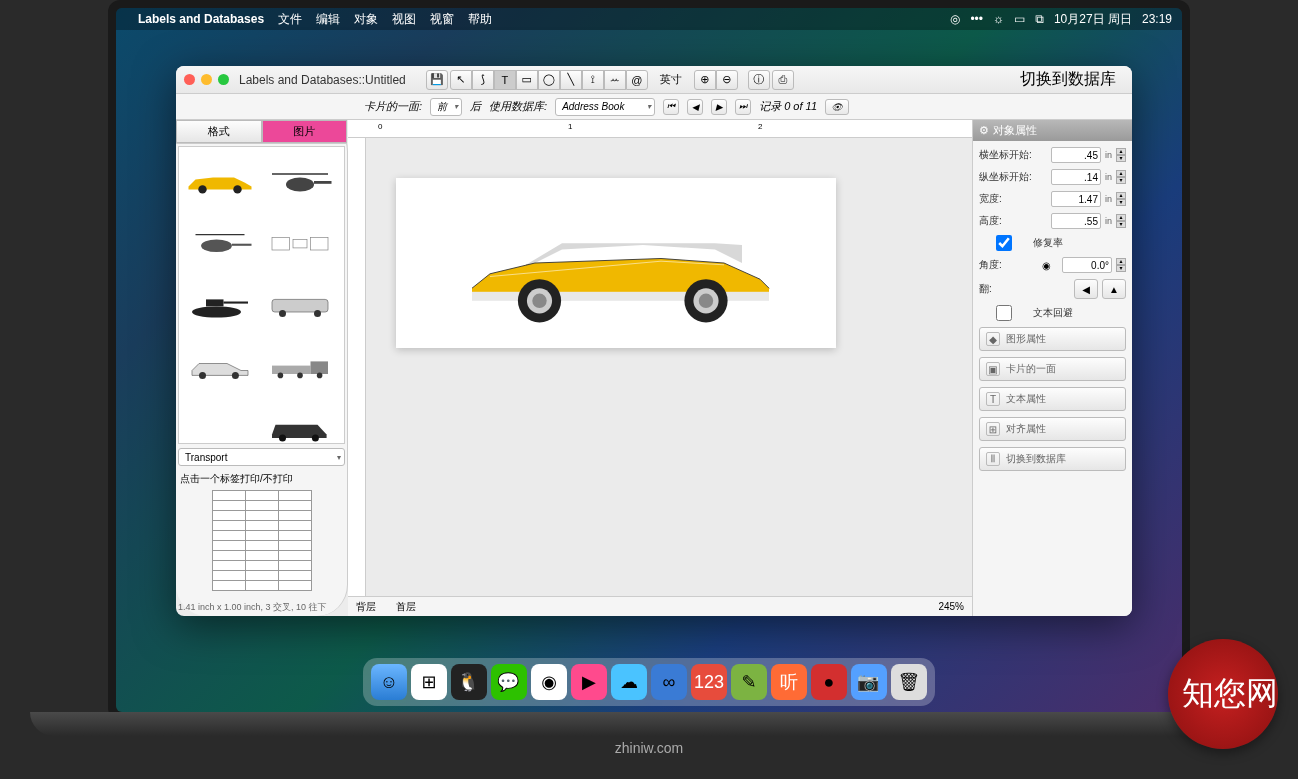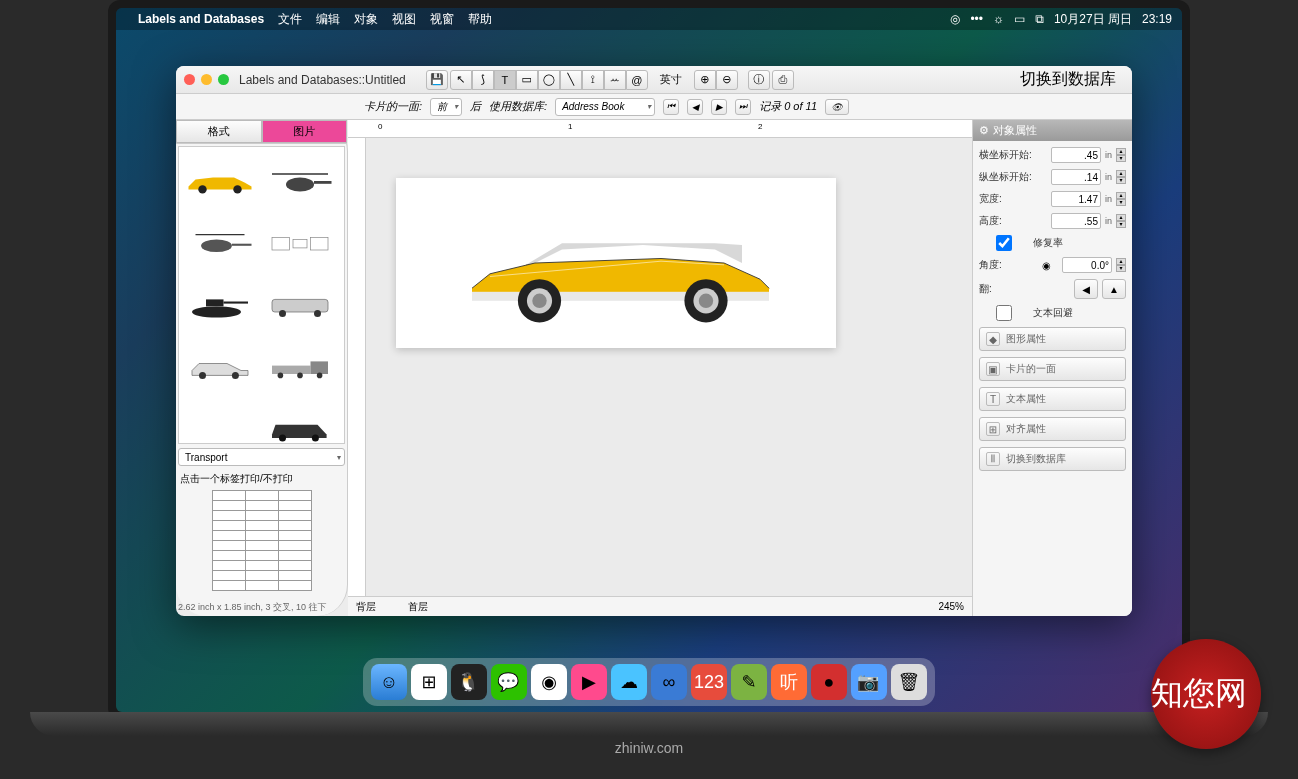--- a/index.html
+++ b/index.html
@@ -48,38 +48,38 @@
 .label-grid table{border-collapse:collapse;width:100%;}
 .label-grid td{border:1px solid #999;height:10px;background:#fff;}
 .dims{font-size:9px;color:#666;padding:2px;}
 .canvas-area{flex:1;background:#fff;display:flex;flex-direction:column;}
 .ruler-h{height:18px;background:#fff;border-bottom:1px solid #ccc;position:relative;font-size:8px;}
 .ruler-h span{position:absolute;top:2px;}
 .canvas-body{flex:1;display:flex;overflow:hidden;}
 .ruler-v{width:18px;background:#fff;border-right:1px solid #ccc;}
 .canvas{flex:1;background:#ebebeb;position:relative;overflow:hidden;}
 .label-card{position:absolute;left:30px;top:40px;width:440px;height:170px;background:#fff;box-shadow:0 2px 8px rgba(0,0,0,0.2);display:flex;align-items:center;justify-content:center;}
-.canvas-footer{height:20px;background:#f5f5f5;border-top:1px solid #ccc;display:flex;align-items:center;font-size:10px;padding:0 8px;gap:32px;}
+.canvas-footer{height:20px;background:#f5f5f5;border-top:1px solid #ccc;display:flex;align-items:center;font-size:10px;padding:0 8px;gap:20px;}
 .zoom{margin-left:auto;}
 .inspector{width:160px;background:#f5f5f5;border-left:1px solid #ccc;display:flex;flex-direction:column;font-size:10px;}
 .insp-header{background:linear-gradient(#b8b8b8,#9a9a9a);color:#fff;padding:3px 6px;font-size:11px;display:flex;align-items:center;gap:4px;}
 .insp-body{padding:6px;display:flex;flex-direction:column;gap:6px;}
 .prop-row{display:flex;align-items:center;gap:4px;}
 .prop-row label{flex:1;color:#333;}
 .prop-row input{width:50px;height:16px;border:1px solid #bbb;border-radius:2px;text-align:right;padding:0 2px;font-size:10px;}
 .unit{color:#666;font-size:9px;}
 .stepper{width:10px;display:flex;flex-direction:column;}
 .stepper span{height:7px;background:#ddd;border:1px solid #aaa;font-size:6px;text-align:center;line-height:5px;cursor:pointer;}
 .flip-btns{display:flex;gap:4px;}
 .flip-btn{width:24px;height:20px;background:linear-gradient(#fdfdfd,#e6e6e6);border:1px solid #bbb;border-radius:3px;display:flex;align-items:center;justify-content:center;cursor:pointer;}
 .panel-btn{padding:4px 6px;background:linear-gradient(#fdfdfd,#e6e6e6);border:1px solid #bbb;border-radius:3px;display:flex;align-items:center;gap:6px;cursor:pointer;color:#666;}
 .panel-btn .ico{width:14px;height:14px;display:flex;align-items:center;justify-content:center;font-size:10px;border:1px solid #bbb;border-radius:2px;}
 .dock{position:absolute;bottom:6px;left:50%;transform:translateX(-50%);height:48px;background:rgba(255,255,255,0.25);border-radius:14px;padding:4px 8px;display:flex;gap:4px;align-items:center;backdrop-filter:blur(10px);}
 .dock-item{width:36px;height:36px;border-radius:8px;display:flex;align-items:center;justify-content:center;font-size:18px;cursor:pointer;}
-.watermark{position:absolute;right:37px;bottom:30px;width:110px;height:110px;background:radial-gradient(#c62020,#8a1010);border-radius:50%;display:flex;align-items:center;justify-content:flex-start;color:#fff;font-size:32px;box-shadow:0 4px 12px rgba(0,0,0,0.4);}
+.watermark{position:absolute;right:20px;bottom:30px;width:110px;height:110px;background:radial-gradient(#c62020,#8a1010);border-radius:50%;display:flex;align-items:center;justify-content:flex-end;color:#fff;font-size:32px;box-shadow:0 4px 12px rgba(0,0,0,0.4);}
 .chk{width:12px;height:12px;}
 </style>
 </head>
 <body>
 
 <div class="laptop">
   <div class="screen">
 
     <div class="menubar">
       <span class="apple"></span>
@@ -283,21 +283,21 @@
                     </tr>
                     <tr>
                       <td></td>
                       <td></td>
                       <td></td>
                     </tr>
                   </tbody>
                 </table>
             </div>
           </div>
-          <div class="dims">2.62 inch x 1.85 inch, 3 交叉, 10 往下</div>
+          <div class="dims">1.41 inch x 1.00 inch, 3 交叉, 10 往下</div>
         </div>
 
         <div class="canvas-area">
           <div class="ruler-h">
             <span style="left:30px;">0</span>
               <span style="left:220px;">1</span>
               <span style="left:410px;">2</span>
           </div>
           <div class="canvas-body">
             <div class="ruler-v"></div>

